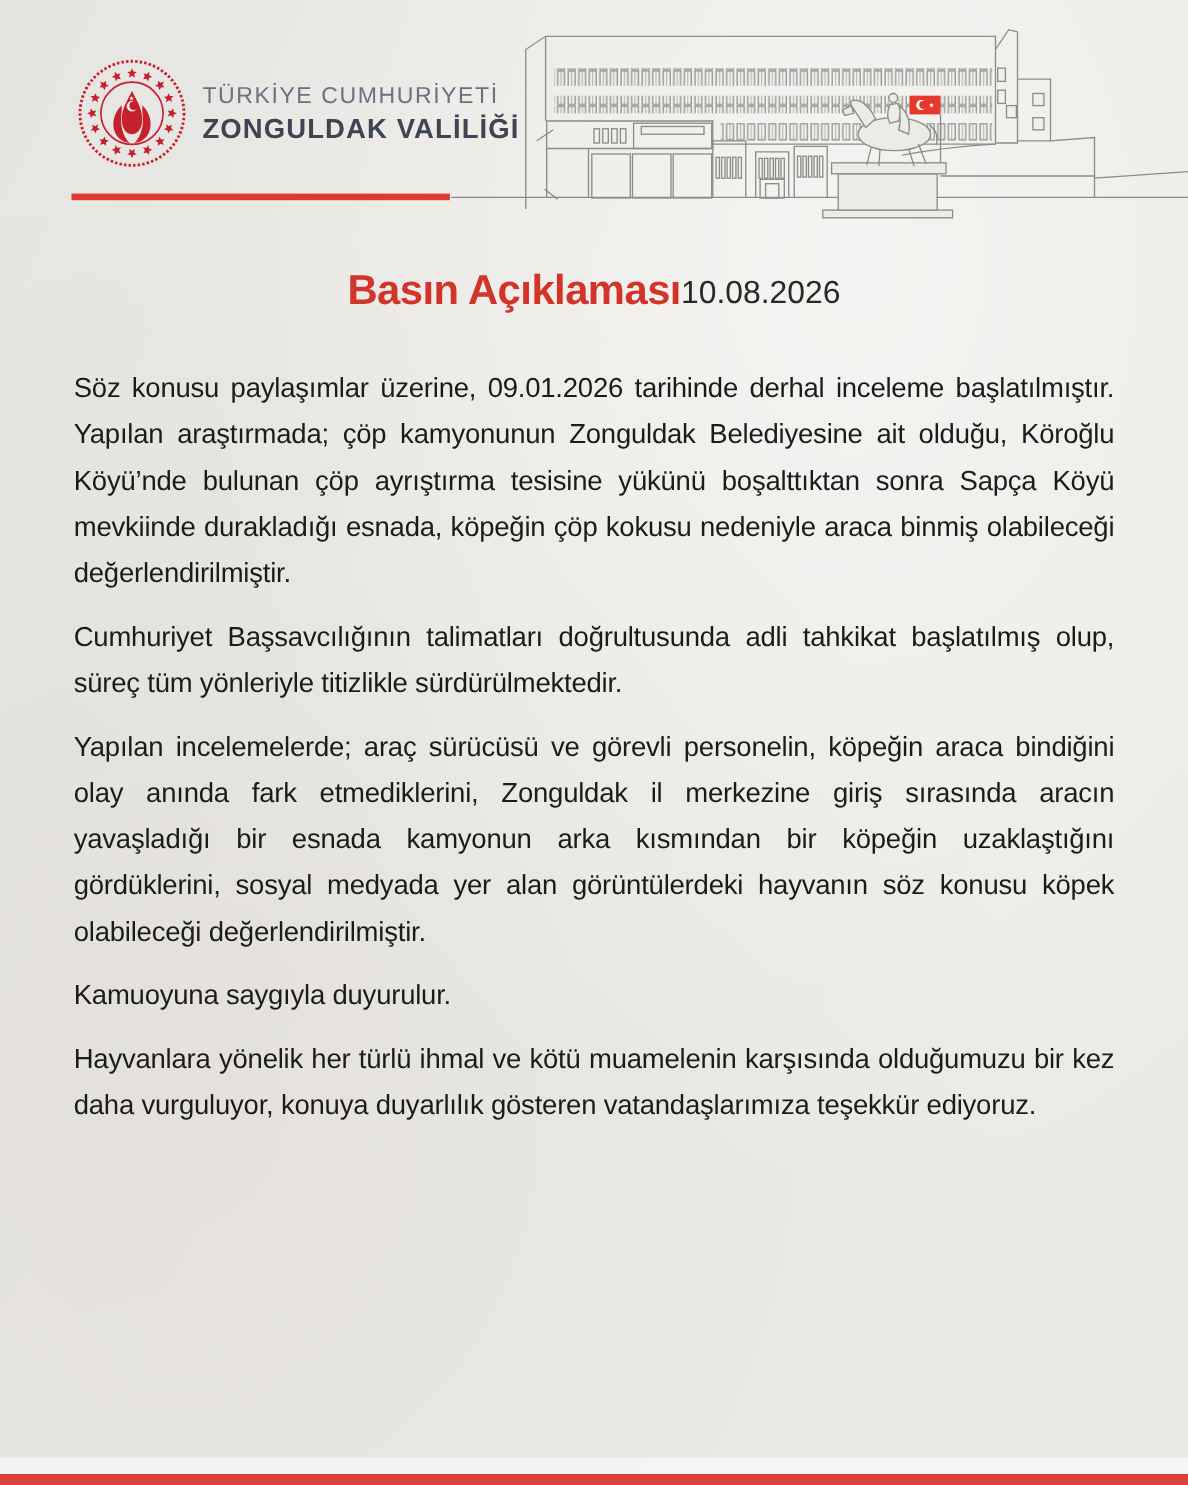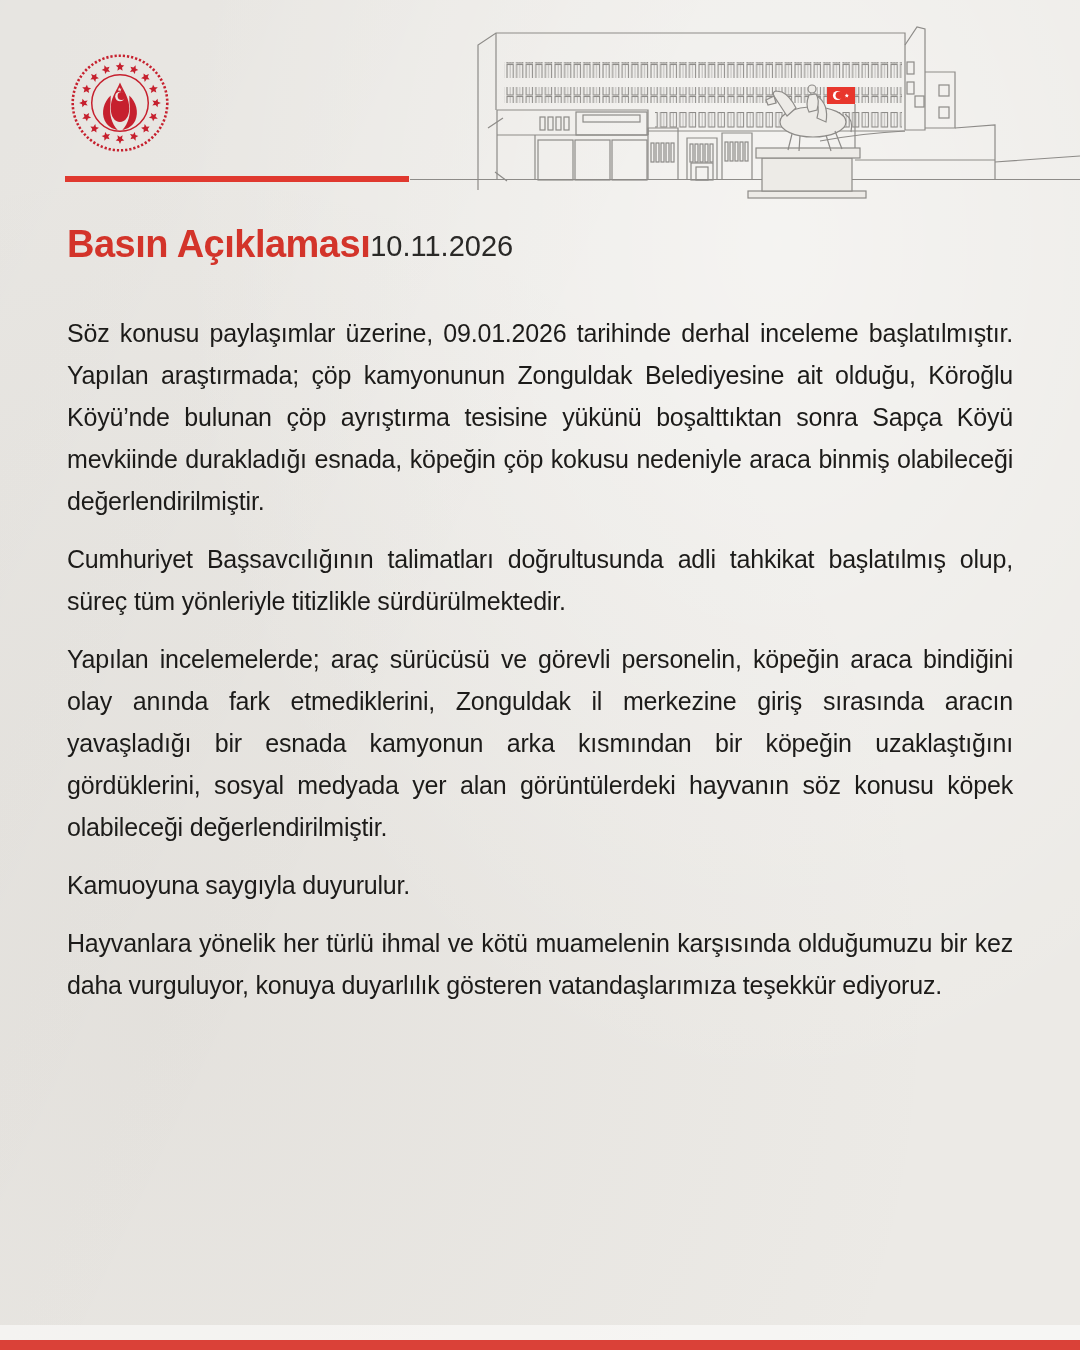--- a/index.html
+++ b/index.html
@@ -15,21 +15,21 @@
   }
   
   .emblem{position:absolute;left:69px;top:52px;width:102px;height:102px;}
   .org-text{position:absolute;left:184px;top:76px;}
   .org-line1{font-size:21px;line-height:24px;color:#6a7280;letter-spacing:1.4px;font-weight:400;}
   .org-line2{font-size:25px;line-height:28px;color:#3e4552;letter-spacing:1px;font-weight:700;margin-top:3px;}
   .red-divider{position:absolute;left:65px;top:176px;width:344px;height:6px;background:#e0392f;}
   .building{position:absolute;left:410px;top:0;width:670px;height:200px;}
   
   .content{position:absolute;left:67px;top:224px;width:946px;}
-  .title-row{display:flex;justify-content:flex-start;align-items:flex-end;height:40px;}
+  .title-row{display:flex;justify-content:center;align-items:flex-end;height:40px;margin-top:20px;}
   .doc-title{font-size:38px;line-height:40px;font-weight:700;color:#d3342a;letter-spacing:-0.5px;}
   .doc-date{font-size:29px;line-height:35px;color:#2a2927;}
   .paragraphs{margin-top:48px;}
   .body-par{
     margin:0 0 16px 0;font-size:25px;line-height:42px;color:#1c1b19;
     text-align:justify;letter-spacing:-0.2px;
   }
   
   .footer-light{position:absolute;left:0;bottom:10px;width:1080px;height:15px;background:rgba(255,255,255,.55);}
   .footer-red{position:absolute;left:0;bottom:0;width:1080px;height:10px;background:#da4138;}
@@ -66,20 +66,24 @@
     <g>
       <path fill="#c6202e" d="M45,47 C37.5,54 34.5,65 38.5,74 C41,79.5 46.5,83.5 52.5,84 C46,77.5 43,67 44.8,54.5 Z"></path>
       <path fill="#c6202e" d="M65,47 C72.5,54 75.5,65 71.5,74 C69,79.5 63.5,83.5 57.5,84 C64,77.5 67,67 65.2,54.5 Z"></path>
       <path fill="#c6202e" d="M55,33 C50,44 45,50 45,61 C45,70 49.5,75.5 55,75.5 C60.5,75.5 65,70 65,61 C65,50 60,44 55,33 Z"></path>
       <circle cx="55" cy="48" r="5.2" fill="#eceae6"></circle>
       <circle cx="56.7" cy="47.5" r="4.3" fill="#c6202e"></circle>
       <use href="#st5" transform="translate(54.6,40.2) scale(0.45)" fill="#eceae6"></use>
     </g>
   </svg>
 
+  <div class="org-text">
+    <div class="org-line1">TÜRKİYE CUMHURİYETİ</div>
+    <div class="org-line2">ZONGULDAK VALİLİĞİ</div>
+  </div>
 
   <div class="red-divider"></div>
 
   <svg class="building" viewBox="0 0 670 200" fill="none" stroke="#8d8b88" stroke-width="1.2">
     <defs>
       <pattern id="winp" width="9.6" height="16" patternUnits="userSpaceOnUse">
         <rect x="1" y="0.5" width="6.2" height="14.5" fill="none" stroke="#8d8b88" stroke-width="1.1"></rect>
         <line x1="4.1" y1="0.5" x2="4.1" y2="15" stroke="#8d8b88" stroke-width="0.6"></line>
       </pattern>
     </defs>
@@ -165,21 +169,21 @@
       <rect x="417" y="87" width="28" height="17" fill="#e8372d" stroke="none"></rect>
       <circle cx="427.5" cy="95.5" r="4.6" fill="#ffffff" stroke="none"></circle>
       <circle cx="429.4" cy="95.3" r="3.8" fill="#e8372d" stroke="none"></circle>
       <use href="#st5" transform="translate(436.8,95.5) scale(0.42)" fill="#ffffff" stroke="none"></use>
     </g>
   </svg>
 
   <div class="content">
     <div class="title-row">
       <div class="doc-title">Basın Açıklaması</div>
-      <div class="doc-date">10.11.2026</div>
+      <div class="doc-date">10.08.2026</div>
     </div>
     <div class="paragraphs">
       <p class="body-par">Söz konusu paylaşımlar üzerine, 09.01.2026 tarihinde derhal inceleme başlatılmıştır. Yapılan araştırmada; çöp kamyonunun Zonguldak Belediyesine ait olduğu, Köroğlu Köyü’nde bulunan çöp ayrıştırma tesisine yükünü boşalttıktan sonra Sapça Köyü mevkiinde durakladığı esnada, köpeğin çöp kokusu nedeniyle araca binmiş olabileceği değerlendirilmiştir.</p>
       <p class="body-par">Cumhuriyet Başsavcılığının talimatları doğrultusunda adli tahkikat başlatılmış olup, süreç tüm yönleriyle titizlikle sürdürülmektedir.</p>
       <p class="body-par">Yapılan incelemelerde; araç sürücüsü ve görevli personelin, köpeğin araca bindiğini olay anında fark etmediklerini, Zonguldak il merkezine giriş sırasında aracın yavaşladığı bir esnada kamyonun arka kısmından bir köpeğin uzaklaştığını gördüklerini, sosyal medyada yer alan görüntülerdeki hayvanın söz konusu köpek olabileceği değerlendirilmiştir.</p>
       <p class="body-par">Kamuoyuna saygıyla duyurulur.</p>
       <p class="body-par">Hayvanlara yönelik her türlü ihmal ve kötü muamelenin karşısında olduğumuzu bir kez daha vurguluyor, konuya duyarlılık gösteren vatandaşlarımıza teşekkür ediyoruz.</p>
     </div>
   </div>
 

